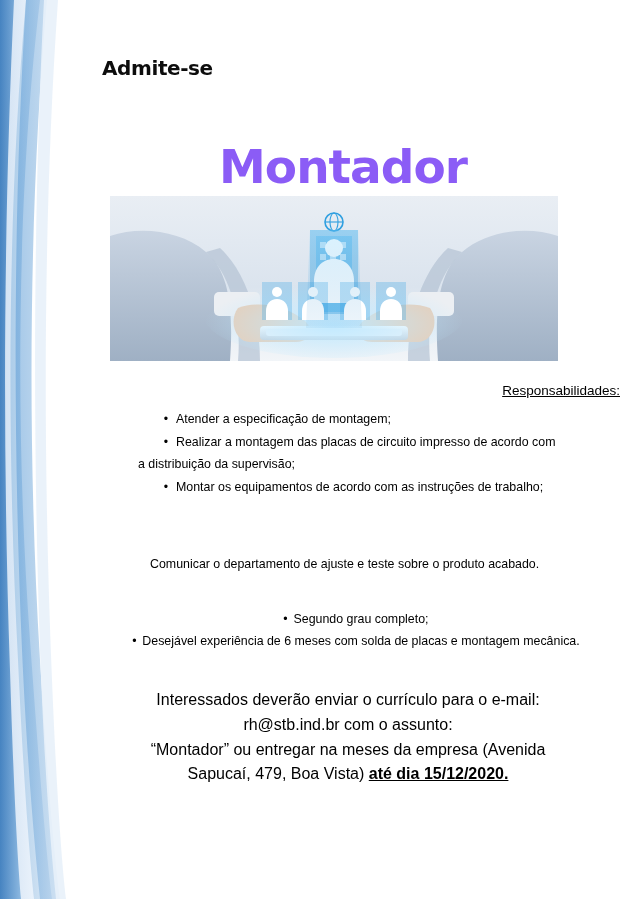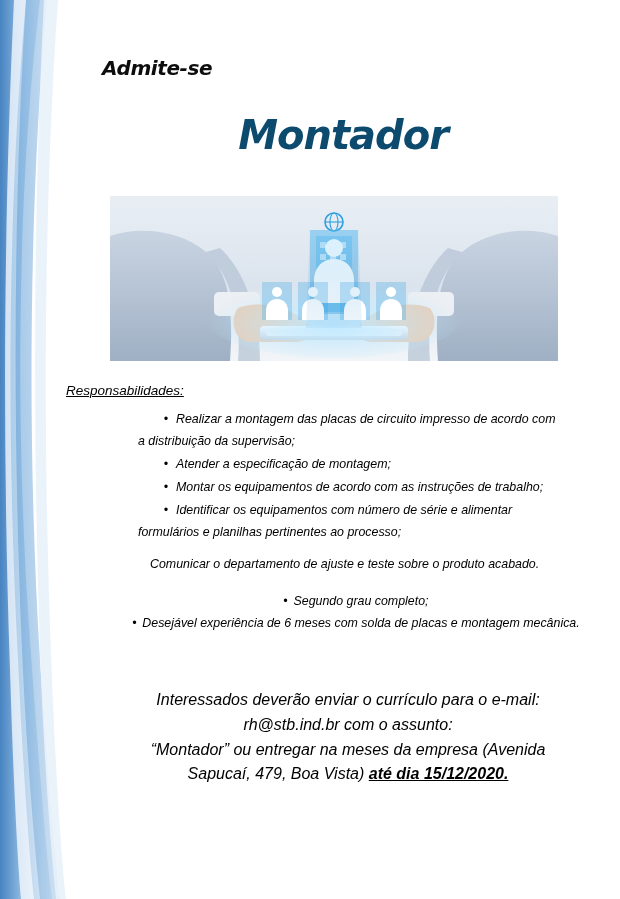--- a/index.html
+++ b/index.html
@@ -15,21 +15,20 @@
     color: #000000;
     position: relative;
   }
 
   
   .page {
     position: relative;
     width: 499px;
     height: 899px;
     background: #ffffff;
-    font-style: italic;
   }
   .ribbon {
     position: absolute;
     left: 0;
     top: 0;
     width: 66px;
     height: 899px;
     overflow: hidden;
     pointer-events: none;
   }
@@ -51,45 +50,45 @@
     font-family: "DejaVu Sans", sans-serif;
     font-weight: bold;
     font-size: 20px;
     letter-spacing: -0.4px;
     color: #0d0d0d;
   }
 
   .title {
     position: absolute;
     left: 0;
-    top: 112px;
+    top: 139px;
     width: 554px;
     text-align: center;
     font-family: "DejaVu Sans", sans-serif;
     font-weight: bold;
-    font-size: 40px;
+    font-size: 47px;
     letter-spacing: -1px;
-    color: #0c4a6e;
+    color: #8b5cf6;
   }
 
   
   .photo {
     position: absolute;
     left: 44px;
     top: 196px;
     width: 448px;
     height: 165px;
     overflow: hidden;
     background: #dfe7ef;
   }
   .photo svg { display: block; }
 
   
   .section-head {
-    text-align: left;
+    text-align: right;
     font-size: 13.5px;
     text-decoration: underline;
     margin: 0;
   }
   .resp-head {
     position: absolute;
     left: 0; top: 383px; width: 554px;
   }
   .req-head {
     position: absolute;
@@ -125,21 +124,21 @@
     left: 84px;
     top: 553px;
     width: 440px;
     font-size: 12.4px;
     line-height: 1.78;
   }
 
   .req-list {
     position: absolute;
     left: 52px;
-    top: 592px;
+    top: 610px;
     width: 470px;
     margin: 0;
     padding: 0;
     list-style: none;
     font-size: 12.4px;
     line-height: 1.6;
     text-align: center;
   }
   .req-list li { margin: 0 0 2px 0; }
   .req-list li .bullet {
@@ -286,30 +285,27 @@
         </g>
 
         <path d="M196,132 L200,34 L248,34 L252,132 Z" fill="url(#glow)" opacity="0.30"></path>
       </svg>
     </div>
 
     <div class="section-head resp-head">Responsabilidades:</div>
 
     <ul class="resp-list">
       <li>
+        <span class="bullet">•</span><span class="txt">Atender a especificação de montagem;</span>
+      </li>
+      <li>
         <span class="bullet">•</span><span class="txt">Realizar a montagem das placas de circuito impresso de acordo com a distribuição da supervisão;</span>
       </li>
       <li>
-        <span class="bullet">•</span><span class="txt">Atender a especificação de montagem;</span>
-      </li>
-      <li>
         <span class="bullet">•</span><span class="txt">Montar os equipamentos de acordo com as instruções de trabalho;</span>
-      </li>
-      <li>
-        <span class="bullet">•</span><span class="txt">Identificar os equipamentos com número de série e alimentar formulários e planilhas pertinentes ao processo;</span>
       </li>
     </ul>
 
     <div class="resp-plain">Comunicar o departamento de ajuste e teste sobre o produto acabado.</div>
 
 
     <ul class="req-list">
       <li>
         <span class="bullet">•</span><span class="txt">Segundo grau completo;</span>
       </li>

